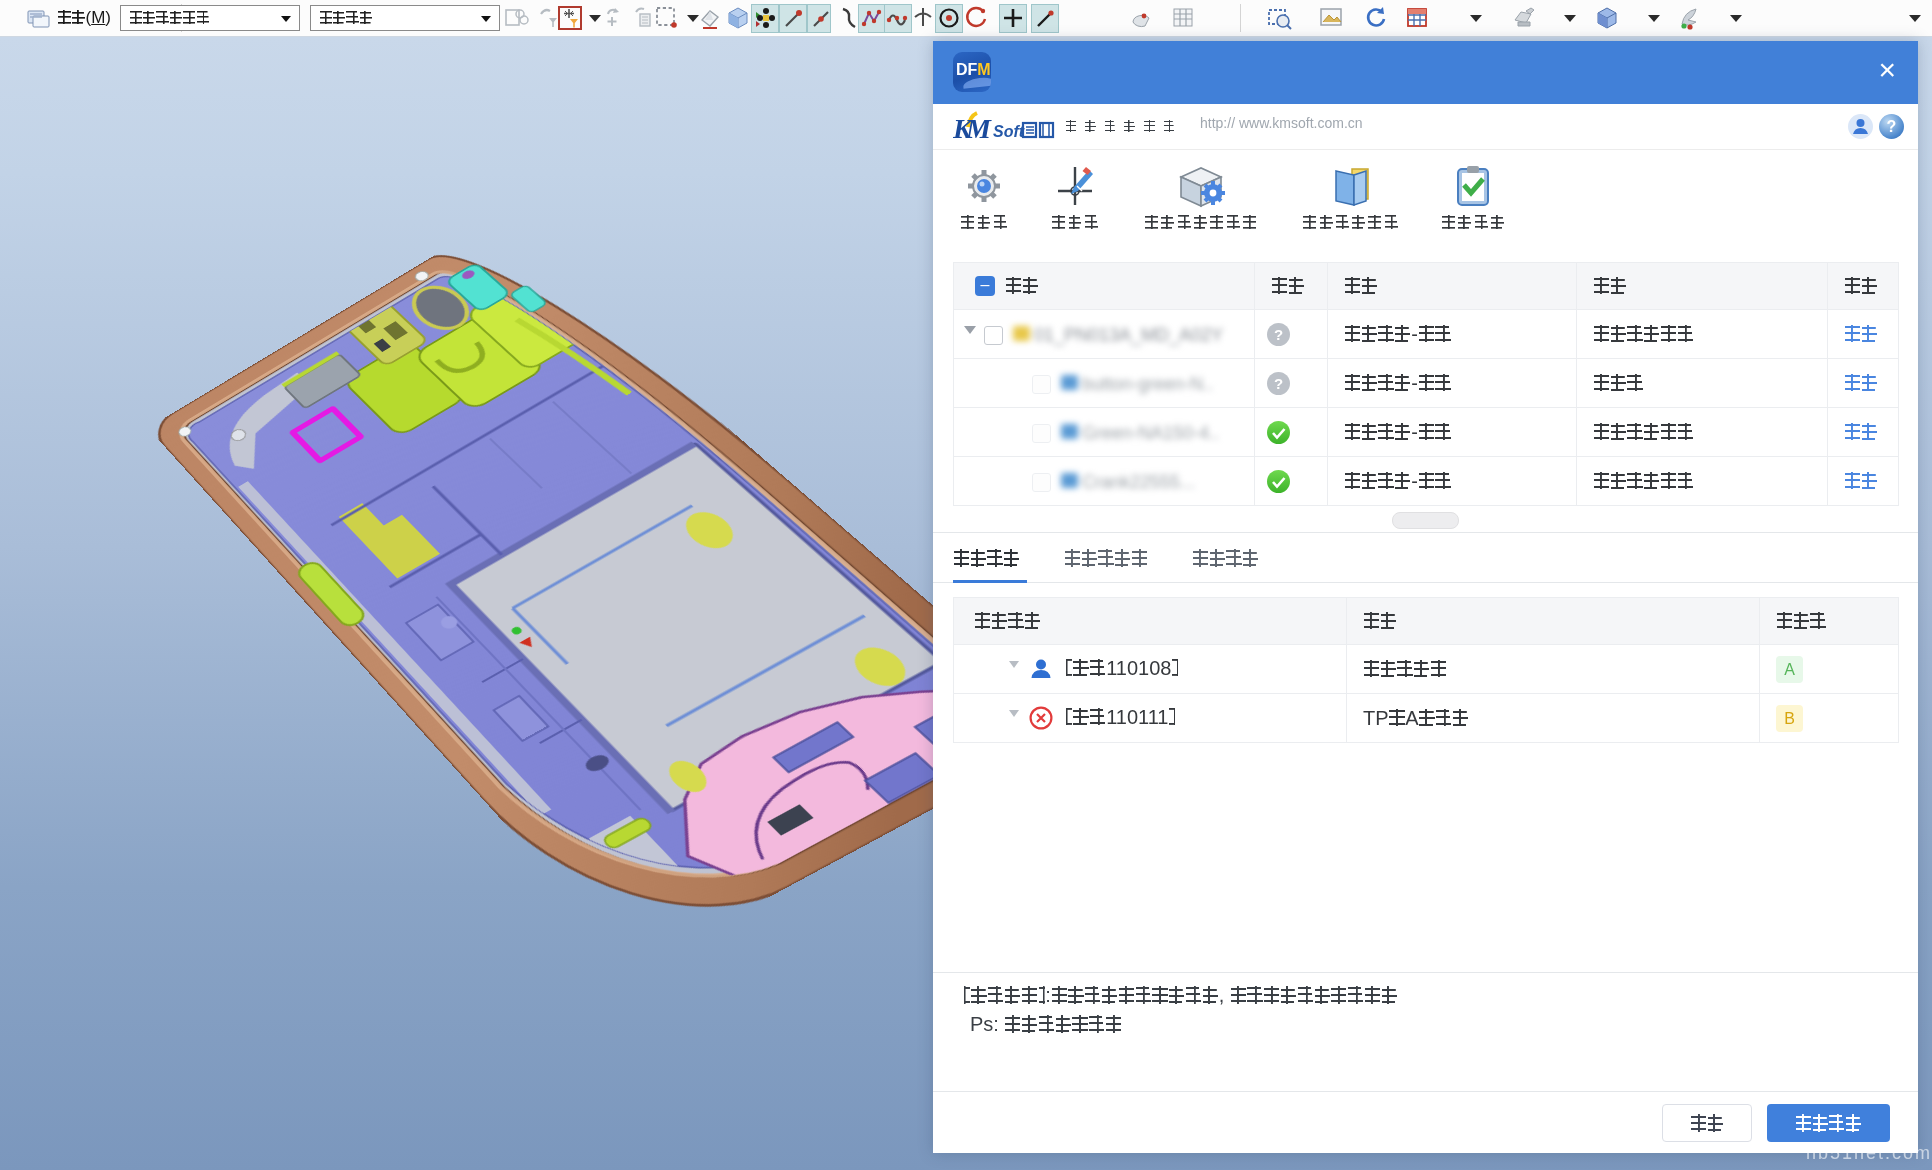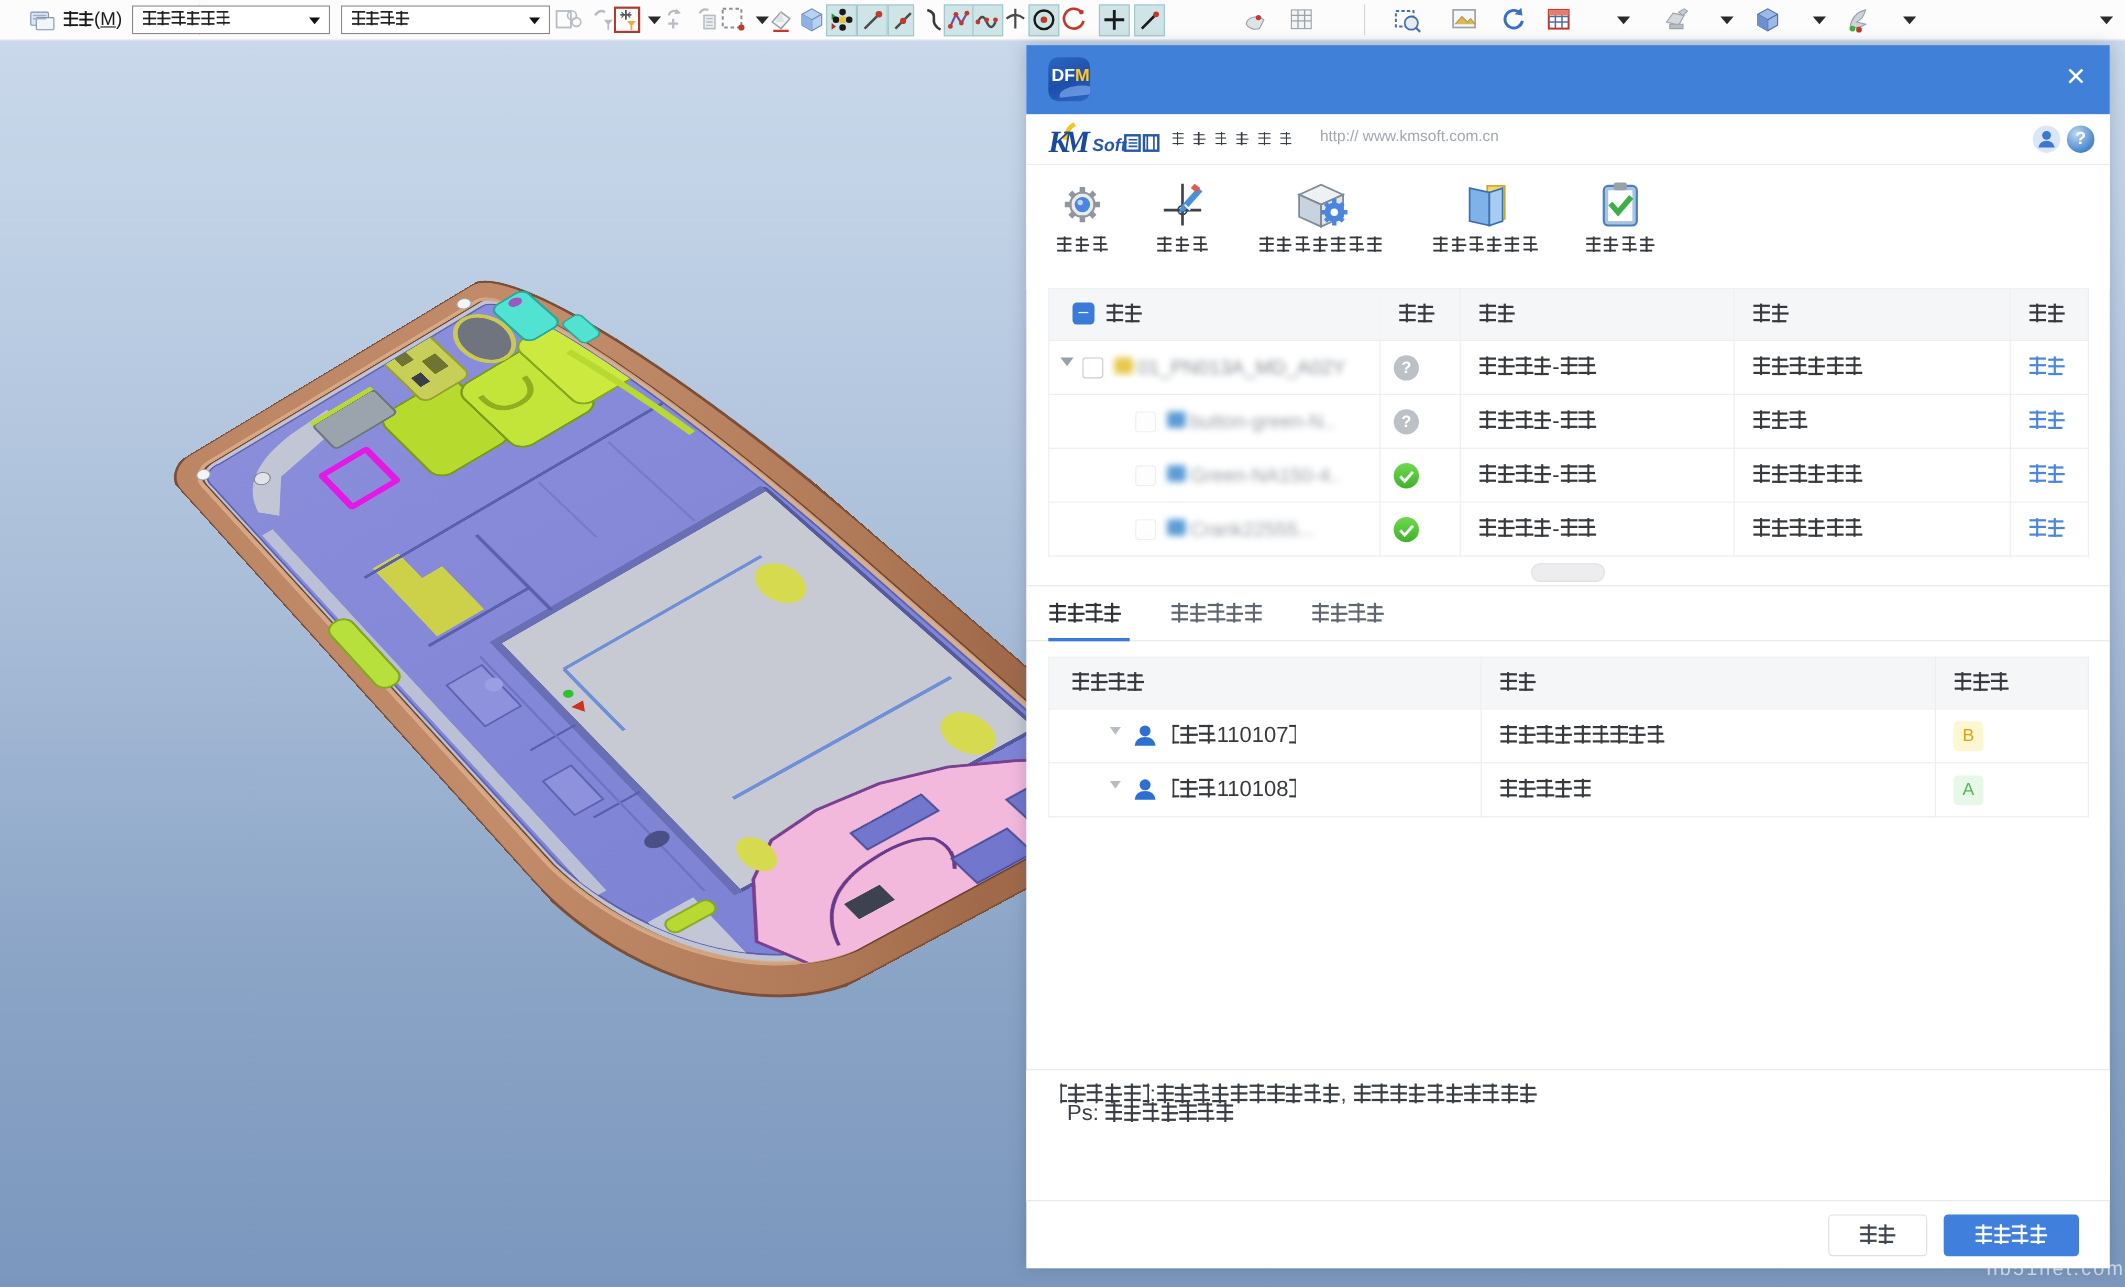--- a/index.html
+++ b/index.html
@@ -453,33 +453,33 @@
 <tbody>
         <tr>
           <th style="padding-left:20px"><i class="c"></i><i class="c"></i><i class="c"></i><i class="c"></i></th>
           <th class="pad"><i class="c"></i><i class="c"></i></th>
           <th class="pad"><i class="c"></i><i class="c"></i><i class="c"></i></th>
         </tr>
         <tr>
 <td style=""><span class="tri" style="border-top-color:#b8bdc4;margin:0 10px 4px 55px;border-width:5px;border-top-width:7px"></span><span style="vertical-align:middle;display:inline-block;width:24px;height:24px;margin-right:12px"><svg width="24" height="24" viewBox="0 0 24 24">
                 <circle cx="12" cy="7.5" r="5" fill="#2e6fd2"></circle>
                 <path d="M2.5 21 q1 -8 9.5 -8 t9.5 8 z" fill="#2e6fd2"></path>
-              </svg></span><i class="kl"></i><i class="c"></i><i class="c"></i>110107<i class="kr"></i></td>
-<td style="" class="pad"><i class="c"></i><i class="c"></i><i class="c"></i><i class="c"></i><i class="c"></i><i class="c"></i><i class="c"></i><i class="c"></i><i class="c"></i></td>
-<td style=""><span class="badge bB" style="margin-left:16px">B</span></td>
-        </tr>
-        <tr>
-<td style=""><span class="tri" style="border-top-color:#b8bdc4;margin:0 10px 4px 55px;border-width:5px;border-top-width:7px"></span><span style="vertical-align:middle;display:inline-block;width:24px;height:24px;margin-right:12px"><svg width="24" height="24" viewBox="0 0 24 24">
-                <circle cx="12" cy="7.5" r="5" fill="#2e6fd2"></circle>
-                <path d="M2.5 21 q1 -8 9.5 -8 t9.5 8 z" fill="#2e6fd2"></path>
               </svg></span><i class="kl"></i><i class="c"></i><i class="c"></i>110108<i class="kr"></i></td>
 <td style="" class="pad"><i class="c"></i><i class="c"></i><i class="c"></i><i class="c"></i><i class="c"></i></td>
 <td style=""><span class="badge bA" style="margin-left:16px">A</span></td>
+        </tr>
+        <tr>
+<td style=""><span class="tri" style="border-top-color:#b8bdc4;margin:0 10px 4px 55px;border-width:5px;border-top-width:7px"></span><span style="vertical-align:middle;display:inline-block;width:24px;height:24px;margin-right:12px"><svg width="24" height="24" viewBox="0 0 24 24">
+                <circle cx="12" cy="12" r="10.4" fill="none" stroke="#e23b3b" stroke-width="2.2"></circle>
+                <path d="M8 8 l8 8 M16 8 l-8 8" stroke="#e23b3b" stroke-width="2.2"></path>
+              </svg></span><i class="kl"></i><i class="c"></i><i class="c"></i>110111<i class="kr"></i></td>
+<td style="" class="pad">TP<i class="c"></i>A<i class="c"></i><i class="c"></i><i class="c"></i></td>
+<td style=""><span class="badge bB" style="margin-left:16px">B</span></td>
         </tr>
       </tbody>
     </table>
     <div class="abs" style="left:0;top:931px;width:985px;height:120px;border-top:1px solid #e4e7ea;border-bottom:1px solid #e4e7ea;background:#fff">
 <div class="abs" style="left:30px;top:11px;font-size:20px;color:#3a3f45"><i class="kl"></i><i class="c"></i><i class="c"></i><i class="c"></i><i class="c"></i><i class="kr"></i>:<i class="c"></i><i class="c"></i><i class="c"></i><i class="c"></i><i class="c"></i><i class="c"></i><i class="c"></i><i class="c"></i><i class="c"></i><i class="c"></i>, <i class="c"></i><i class="c"></i><i class="c"></i><i class="c"></i><i class="c"></i><i class="c"></i><i class="c"></i><i class="c"></i><i class="c"></i><i class="c"></i></div>
-<div class="abs" style="left:37px;top:28px;font-size:20px;color:#3a3f45">Ps: <i class="c"></i><i class="c"></i><i class="c"></i><i class="c"></i><i class="c"></i><i class="c"></i><i class="c"></i></div>
+<div class="abs" style="left:37px;top:40px;font-size:20px;color:#3a3f45">Ps: <i class="c"></i><i class="c"></i><i class="c"></i><i class="c"></i><i class="c"></i><i class="c"></i><i class="c"></i></div>
 </div>
     <div class="abs" style="left:729px;top:1063px;width:90px;height:38px;border:1px solid #dcdfe6;border-radius:4px;background:#fff;text-align:center;line-height:36px;font-size:20px;color:#3f4552"><i class="c"></i><i class="c"></i></div>
 <div class="abs" style="left:834px;top:1063px;width:123px;height:38px;border-radius:4px;background:#4080dc;text-align:center;line-height:38px;font-size:20px;color:#fff"><i class="c"></i><i class="c"></i><i class="c"></i><i class="c"></i></div>
 </div>
 <div id="wm">hb51net.com</div>
 </body></html>

